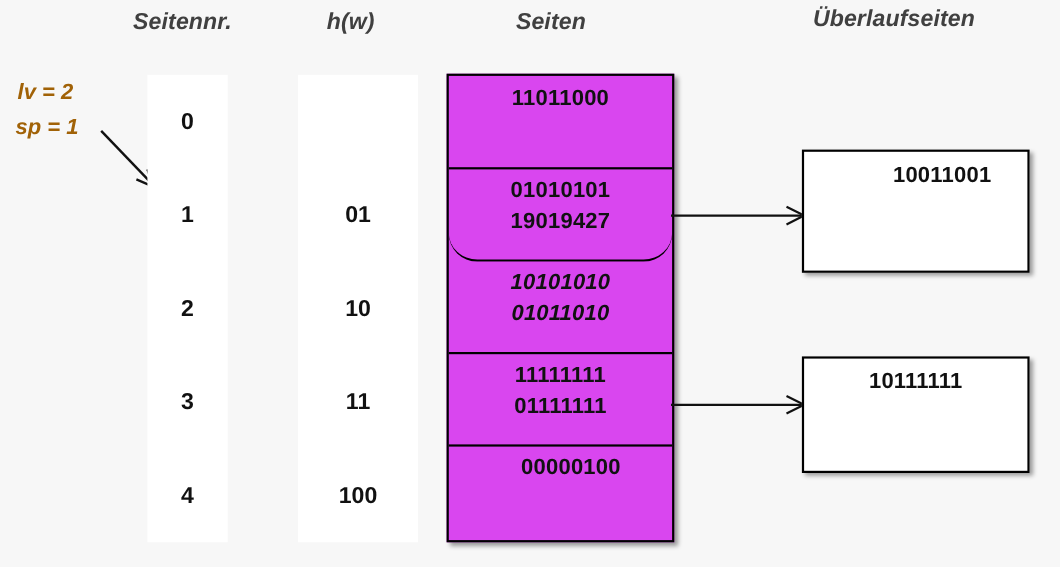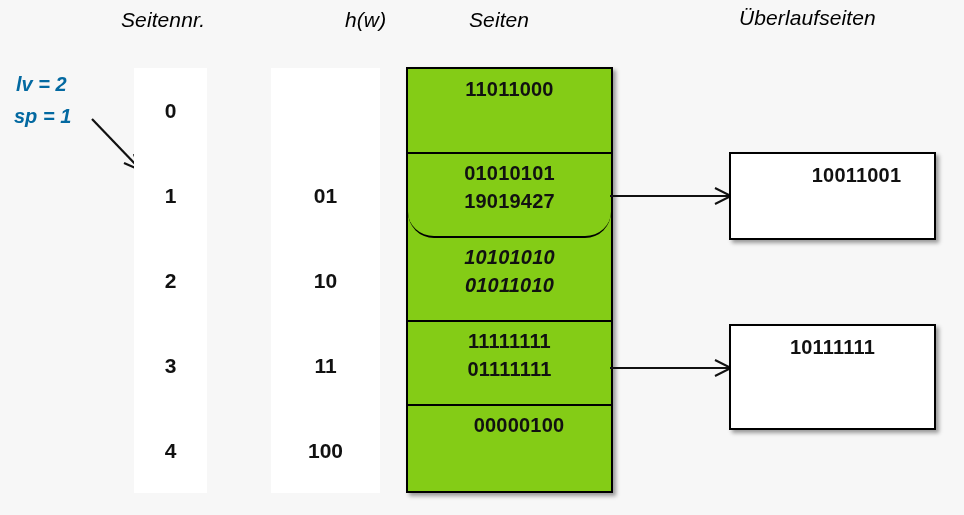--- a/index.html
+++ b/index.html
@@ -17,38 +17,38 @@
   #stage {
     position: relative;
     width: 964px;
     height: 515px;
   }
 
   
   .col-header {
     position: absolute;
     font-style: italic;
-    font-weight: 400;
+    font-weight: 700;
     font-size: 21px;
-    color: #000000;
+    color: #404040;
     white-space: nowrap;
     letter-spacing: 0.1px;
   }
   #hdr-seitennr { left: 121px; top: 8px; }
-  #hdr-hw       { left: 297px; top: 8px; margin-left: 48px; }
+  #hdr-hw       { left: 297px; top: 8px; }
   #hdr-seiten   { left: 469px; top: 8px; }
   #hdr-ueberlauf{ left: 739px; top: 6px; }
 
   
   .annot {
     position: absolute;
     font-style: italic;
     font-weight: 700;
     font-size: 20px;
-    color: #0369a1;
+    color: #a16207;
     white-space: nowrap;
   }
   #annot-lv { left: 16px; top: 73px; }
   #annot-sp { left: 14px; top: 105px; }
 
   #annot-arrow {
     position: absolute;
     left: 88px;
     top: 115px;
     width: 62px;
@@ -82,21 +82,21 @@
   .value-cell.r3 { top: 255px; }
   .value-cell.r4 { top: 340px; }
 
   
   #seiten-table {
     position: absolute;
     left: 406px;
     top: 67px;
     width: 207px;
     height: 426px;
-    background: #84cc16;
+    background: #d946ef;
     border: 2px solid #000000;
     box-sizing: border-box;
     box-shadow: 3px 3px 4px rgba(0,0,0,0.38);
   }
   .bucket {
     position: absolute;
     left: 0;
     width: 100%;
     height: 85px;
     box-sizing: border-box;
@@ -124,21 +124,21 @@
   
   .overflow-box {
     position: absolute;
     width: 207px;
     background: #ffffff;
     border: 2px solid #000000;
     box-sizing: border-box;
     box-shadow: 3px 3px 4px rgba(0,0,0,0.38);
     text-align: center;
   }
-  #ovf-0 { left: 729px; top: 152px; height: 88px; padding-left: 48px; }
+  #ovf-0 { left: 729px; top: 136px; height: 112px; padding-left: 48px; }
   #ovf-1 { left: 729px; top: 324px; height: 106px; }
   .overflow-box .entry {
     display: block;
     margin-top: 10px;
     font-size: 20px;
     font-weight: 600;
     color: #111111;
     letter-spacing: 0.2px;
   }
 

